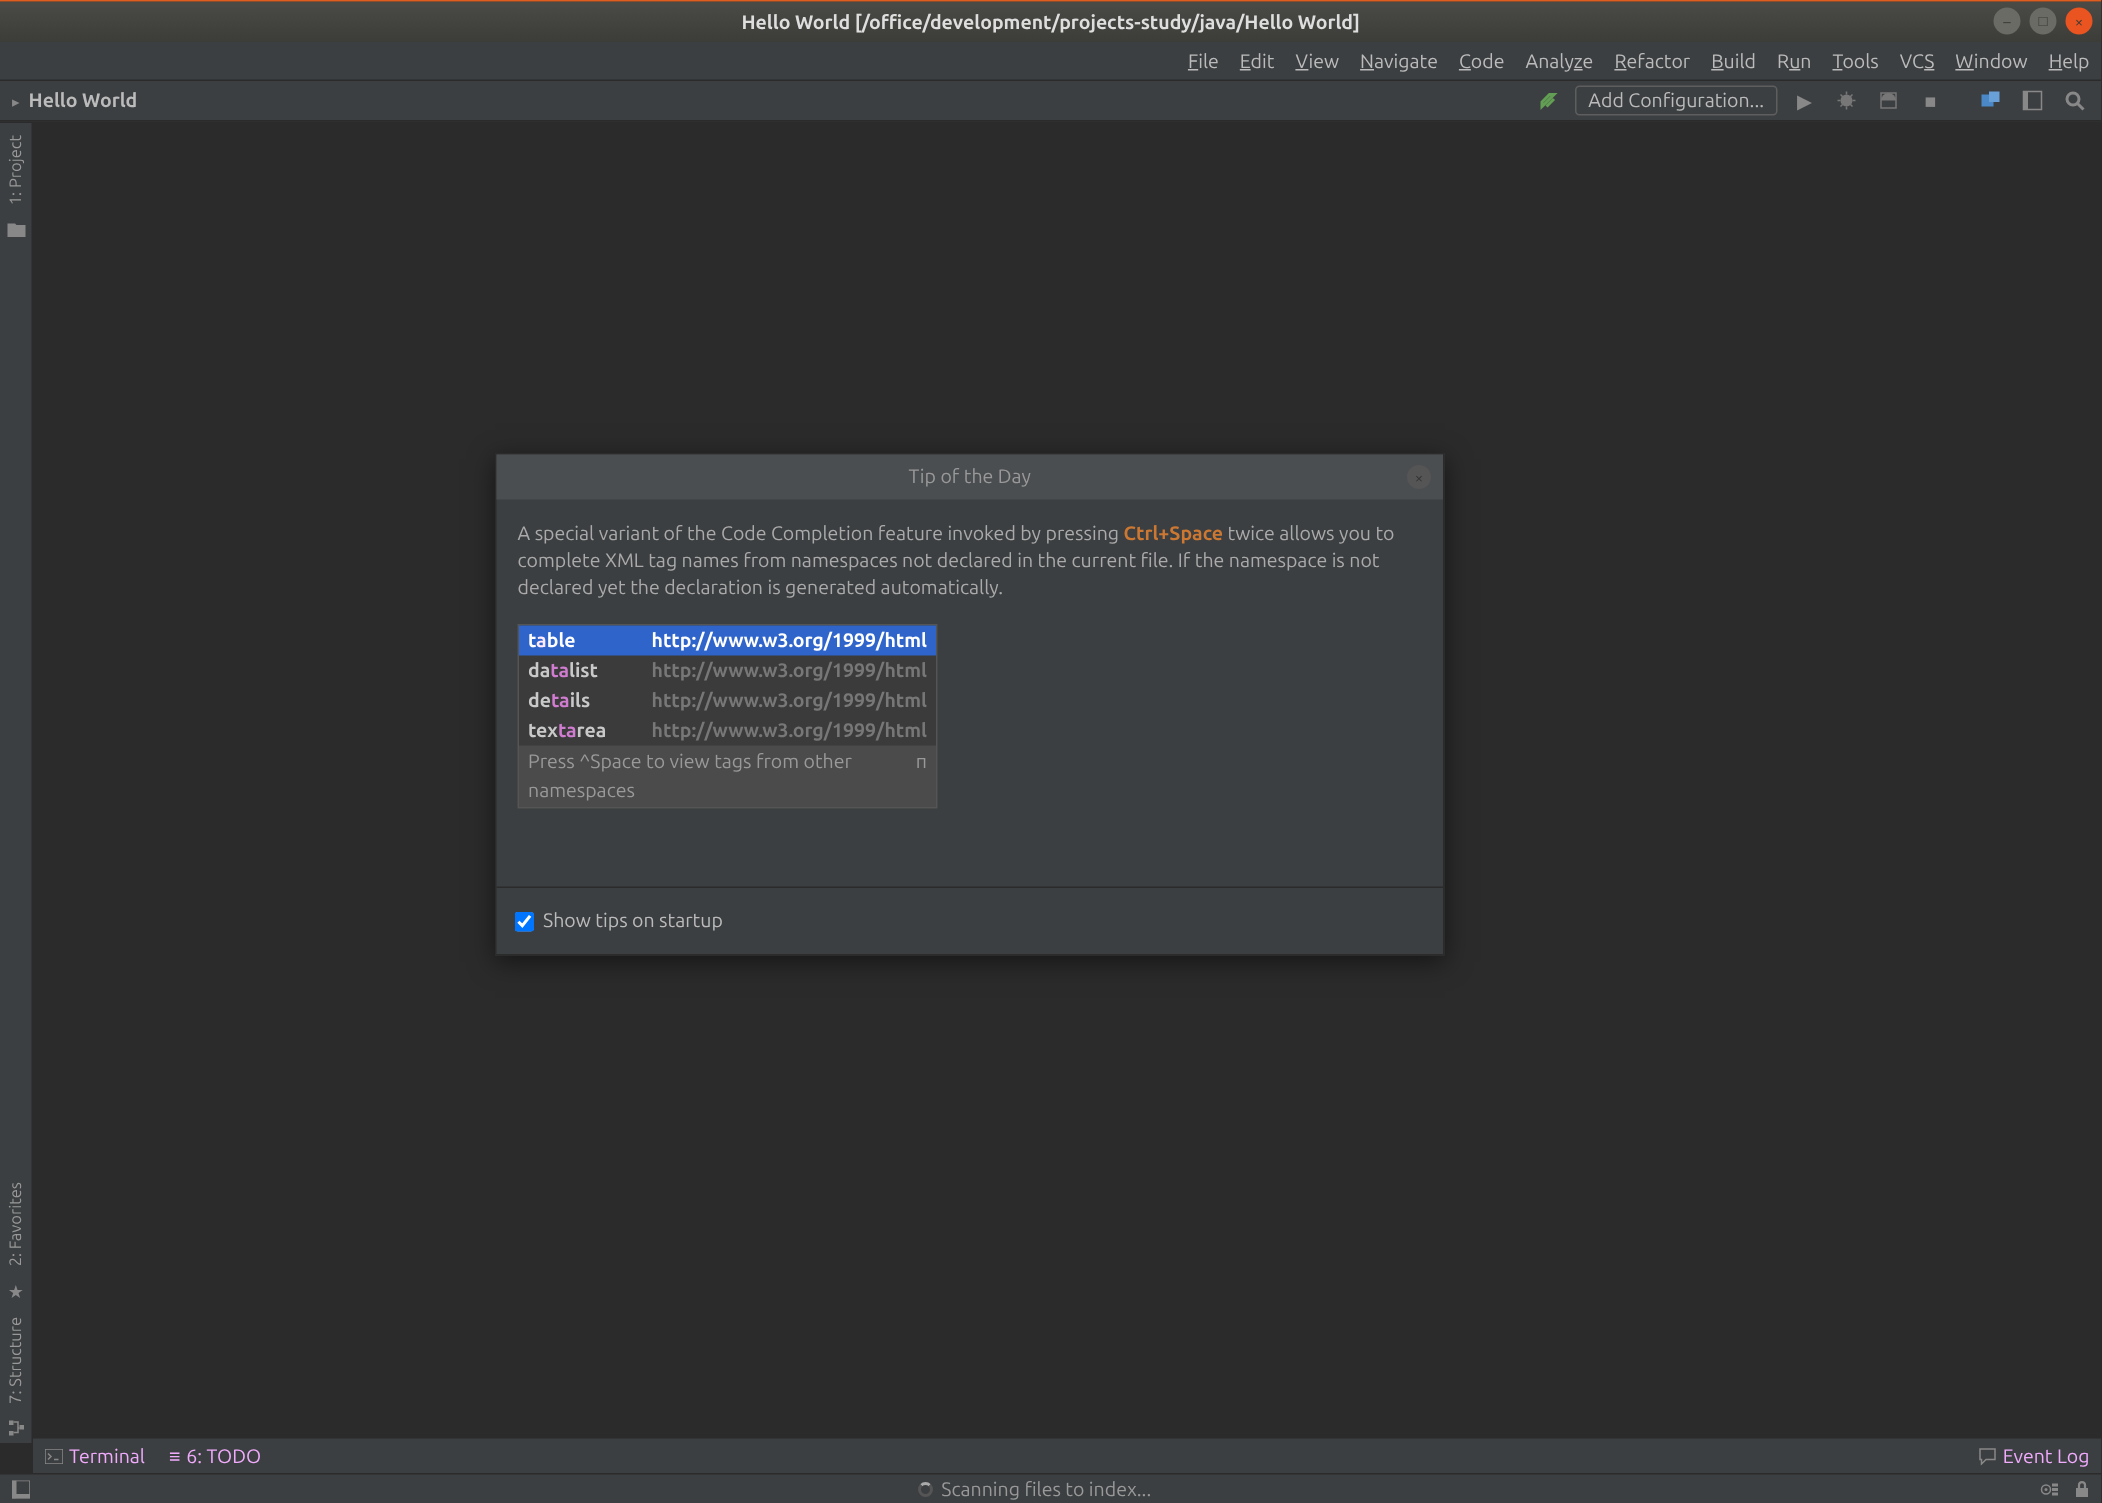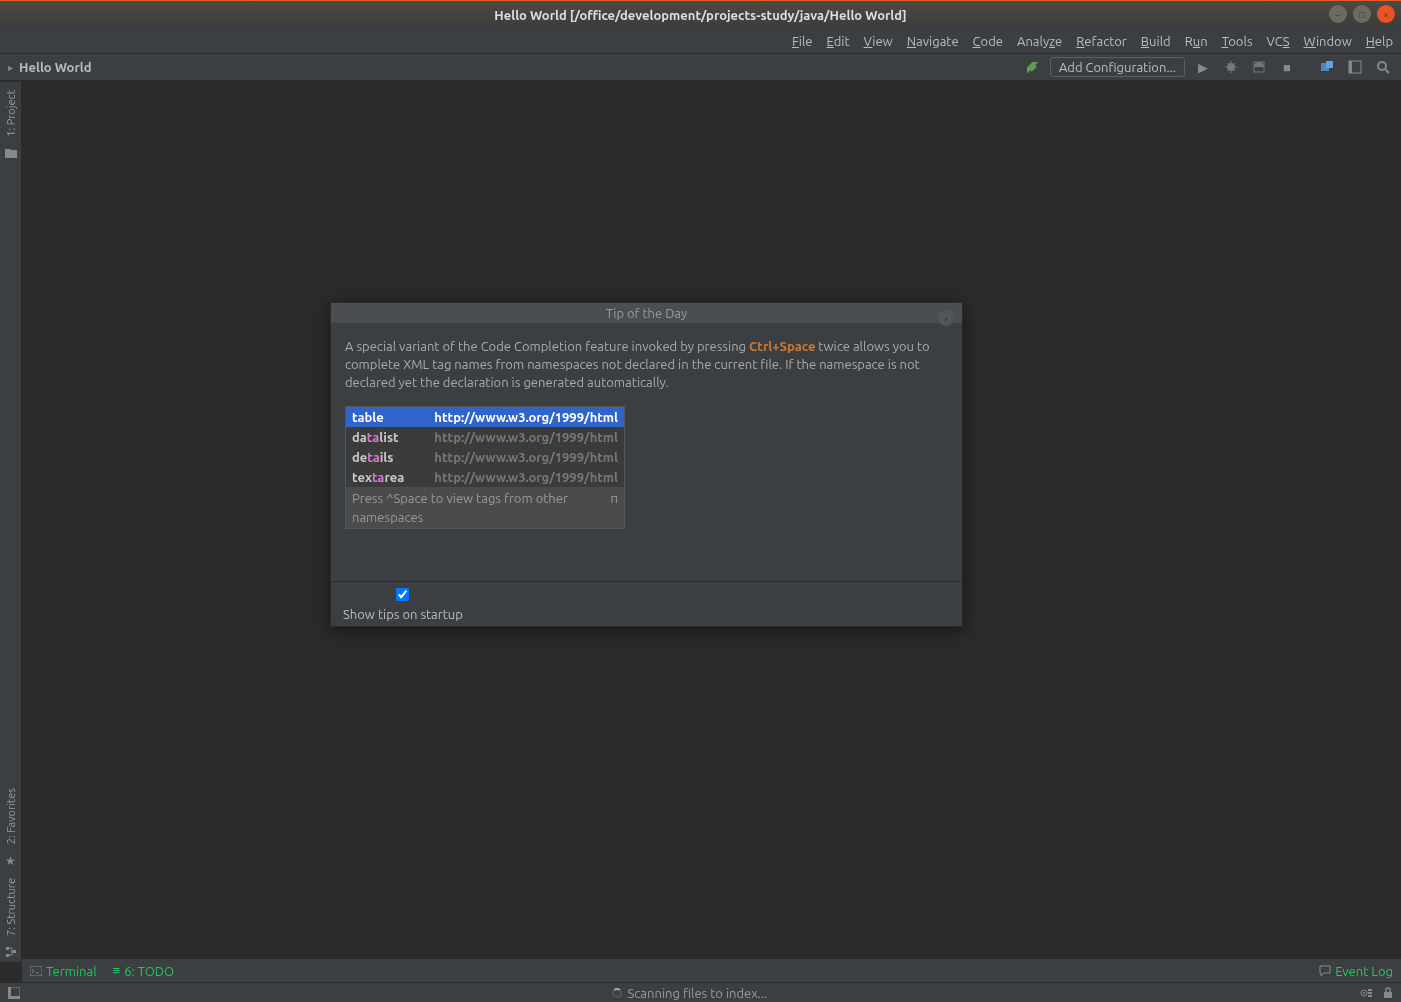--- a/index.html
+++ b/index.html
@@ -33,36 +33,36 @@
 .side-group { display: flex; flex-direction: column; align-items: center; gap: 6px; }
 .side-vertical { writing-mode: vertical-rl; transform: rotate(180deg); color: #999; font-size: 11px; padding: 4px 0; }
 .side-icon { color: #888; font-size: 12px; }
 
 
 .editor-area { position: absolute; left: 22px; right: 0; top: 82px; bottom: 40px; background: #2b2b2b; }
 
 
 .tool-window-bar { position: absolute; left: 22px; right: 0; bottom: 20px; height: 24px; background: #3c3f41; border-top: 1px solid #2b2b2b; display: flex; align-items: center; justify-content: space-between; padding: 0 8px; }
 .tool-window-bar .tw-group { display: flex; align-items: center; gap: 16px; }
-.tw-item { color: #22c55e; font-size: 12px; display: flex; align-items: center; gap: 4px; }
+.tw-item { color: #f0abfc; font-size: 12px; display: flex; align-items: center; gap: 4px; }
 
 
 .statusbar { position: absolute; left: 0; right: 0; bottom: 0; height: 20px; background: #3c3f41; border-top: 1px solid #2b2b2b; display: flex; align-items: center; padding: 0 8px; color: #999; font-size: 12px; }
 .statusbar .status-center { flex: 1; text-align: center; display: flex; align-items: center; justify-content: center; gap: 6px; }
 .statusbar .status-right { display: flex; gap: 10px; align-items: center; }
 
 
 .dialog { position: absolute; left: 330px; top: 302px; width: 633px; background: #3c3f41; border: 1px solid #2b2b2b; box-shadow: 0 4px 16px rgba(0,0,0,0.5); }
-.dialog-title { height: 20px; background: #4b4e50; color: #999; text-align: center; display: flex; align-items: center; justify-content: center; position: relative; font-size: 13px; }
+.dialog-title { height: 30px; background: #4b4e50; color: #999; text-align: center; display: flex; align-items: center; justify-content: center; position: relative; font-size: 13px; }
 .dialog-title .dialog-close { position: absolute; right: 8px; top: 7px; width: 16px; height: 16px; border-radius: 50%; background: #555; color: #333; display: flex; align-items: center; justify-content: center; font-size: 10px; }
 .dialog-body { padding: 14px 14px 6px 14px; color: #aaa; line-height: 1.4; min-height: 250px; }
 .dialog-body .highlight { color: #cc7832; font-weight: bold; }
 .dialog-sep { border-top: 1px solid #2b2b2b; margin-top: 8px; }
 .dialog-footer { height: 44px; display: flex; align-items: center; justify-content: space-between; padding: 0 12px; }
-.checkbox-row { display: flex; align-items: center; gap: 6px; color: #bbbbbb; flex-direction: column; }
+.checkbox-row { display: flex; align-items: center; gap: 6px; color: #bbbbbb; }
 .dialog-buttons { display: flex; gap: 8px; }
 .dlg-btn { background: #4c5052; border: 1px solid #5e6060; color: #bbbbbb; padding: 4px 14px; border-radius: 3px; }
 .dlg-btn.primary { background: #365880; border-color: #4a688c; color: #e8e8e8; font-weight: bold; }
 
 
 .code-popup { margin-top: 14px; width: 280px; background: #3b3b3b; border: 1px solid #555; font-family: "Monospace", monospace; font-size: 12px; }
 .code-input { padding: 2px 4px; color: #e8c87d; background: #2b2b2b; }
 .code-input .caret { border-right: 1px solid #bbb; }
 .completion-row { display: flex; justify-content: space-between; padding: 1px 6px; font-weight: bold; }
 .completion-row.sel { background: #2f65ca; color: #fff; }

